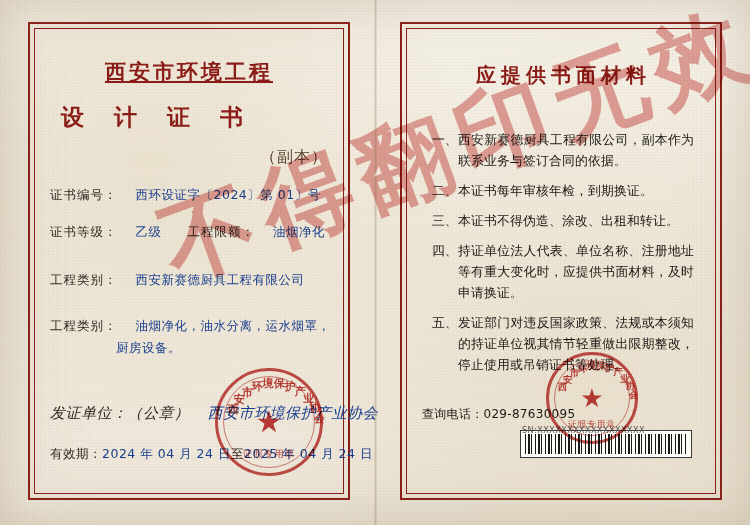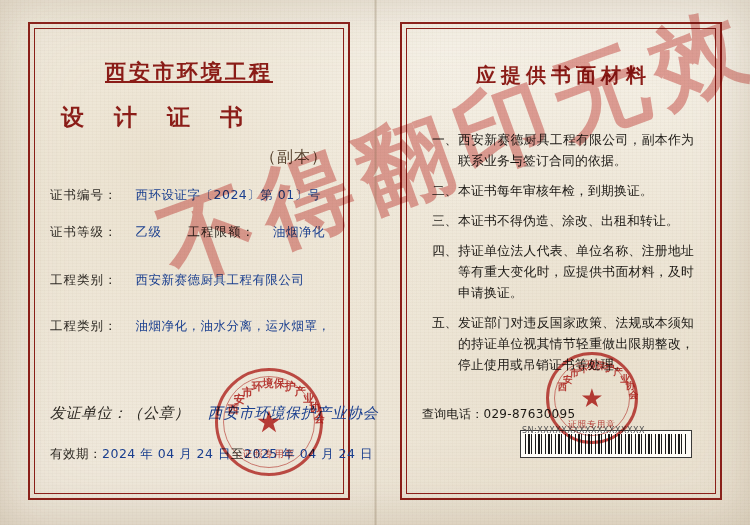--- a/index.html
+++ b/index.html
@@ -338,20 +338,21 @@
       <span class="label">证书等级：</span><span class="gap-sm"></span><span class="value">乙级</span><span class="gap-md"></span><span class="label">工程限额：</span><span class="gap-sm"></span><span class="value">油烟净化</span>
     </div>
 
     <div class="field" style="margin-top:28px;">
       <span class="label">工程类别：</span><span class="gap-sm"></span><span class="value">西安新赛德厨具工程有限公司</span>
     </div>
 
     <div class="field" style="margin-top:26px;">
       <span class="label">工程类别：</span><span class="gap-sm"></span><span class="value">油烟净化，油水分离，运水烟罩，</span>
     </div>
+    <div class="field-row2">厨房设备。</div>
 
     <div class="issuer">
       <span class="label">发证单位：（公章）</span><span class="gap-sm"></span><span class="value">西安市环境保护产业协会</span>
     </div>
 
     <div class="validity">
       <span class="label">有效期：</span><span class="value">2024 年  04 月  24 日</span><span class="label">至</span><span class="value">2025 年  04 月  24 日</span>
     </div>
   </div>
 

